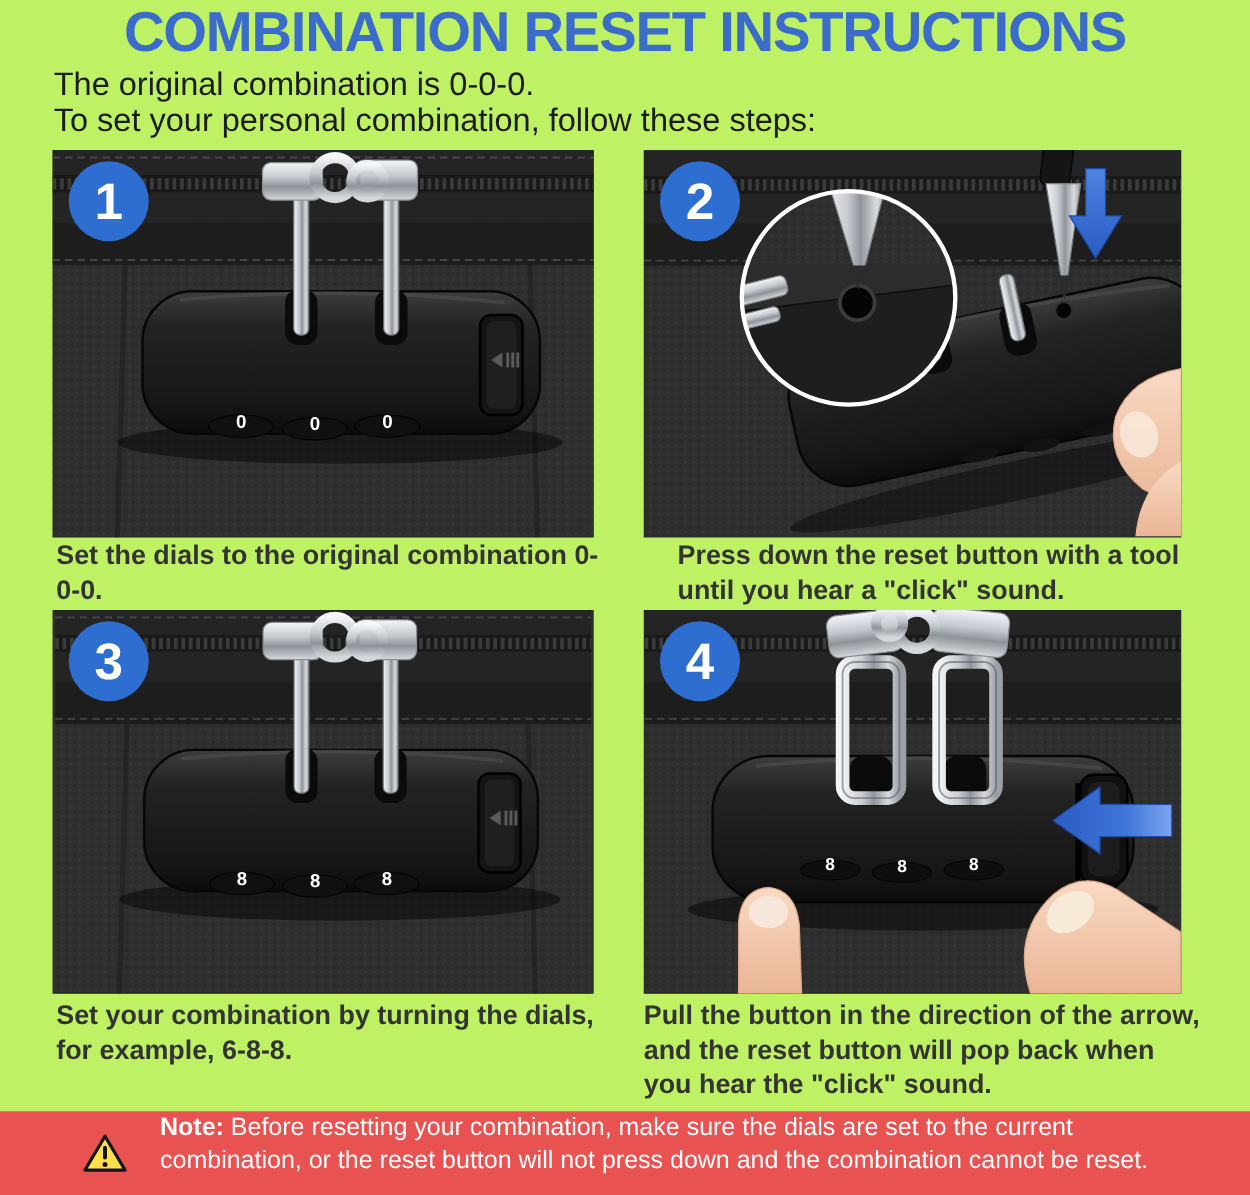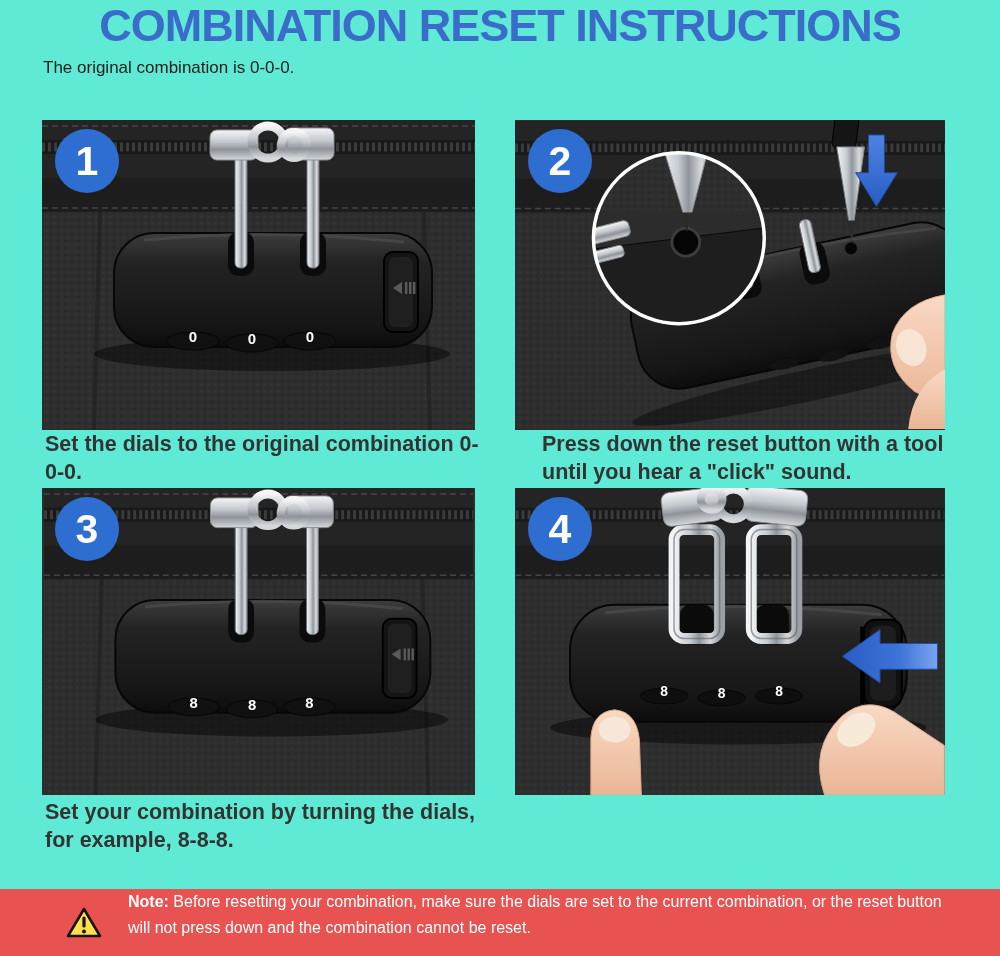--- a/index.html
+++ b/index.html
@@ -1,30 +1,30 @@
 <!DOCTYPE html>
 <html><head>
 <meta charset="utf-8">
 <style>
   html,body{margin:0;padding:0;background:#fff;}
-  .page{position:relative;width:1000px;height:956px;background:#5eead4;overflow:hidden;
+  .page{position:relative;width:1000px;height:956px;background:#bef264;overflow:hidden;
         font-family:"Liberation Sans",sans-serif;}
   .title{position:absolute;top:0;left:0;width:1000px;margin:0;text-align:center;
          font-size:45px;font-weight:800;letter-spacing:-1px;color:#3b6cc9;line-height:52px;}
-  .intro{position:absolute;left:43px;top:53px;margin:0;font-size:17px;line-height:29px;color:#1c1c1c;}
+  .intro{position:absolute;left:43px;top:53px;margin:0;font-size:26px;line-height:29px;color:#1c1c1c;}
   .panel{position:absolute;overflow:hidden;background:#2e2e2e;}
   .panel svg{display:block;width:100%;height:100%;}
   .badge{position:absolute;left:13px;top:9px;width:64px;height:64px;border-radius:50%;
          background:#2e6ed0;color:#fff;font-size:41px;font-weight:bold;
          display:flex;align-items:center;justify-content:center;}
   .caption{position:absolute;margin:0;font-size:21.5px;line-height:27.5px;color:#333;font-weight:bold;}
   .notebar{position:absolute;left:0;top:889px;width:1000px;height:67px;background:#e85351;
            display:flex;align-items:center;}
   .notebar .tri{margin-left:66px;flex:0 0 auto;}
-  .notebar p{margin:0 0 16px 26px;width:836px;font-size:16px;line-height:26px;color:#fff;}
+  .notebar p{margin:0 0 16px 26px;width:836px;font-size:20px;line-height:26px;color:#fff;}
   .notebar b{font-weight:bold;}
   svg text{font-family:"Liberation Sans",sans-serif;}
 </style>
 </head>
 <body>
 
 <svg width="0" height="0" style="position:absolute" aria-hidden="true">
   <defs>
     <pattern id="weave" width="7" height="7" patternUnits="userSpaceOnUse">
       <rect width="7" height="7" fill="#2e2e2e"></rect>
@@ -66,21 +66,21 @@
     <clipPath id="magClip">
         <circle cx="165" cy="118" r="86"></circle>
       </clipPath>
   </defs>
 </svg>
 
 <div class="page">
 
   <h1 class="title">COMBINATION RESET INSTRUCTIONS</h1>
   <p class="intro"><span>The original combination is 0-0-0.</span><br>
-     </p>
+     <span>To set your personal combination, follow these steps:</span></p>
 
   <figure class="panel" style="left:42px;top:120px;width:433px;height:310px;margin:0">
     <svg viewBox="0 0 433 310">
       <rect width="433" height="310" fill="url(#weave)"></rect>
       <rect y="0" width="433" height="58" fill="#242424"></rect>
       <rect y="20" width="433" height="14" fill="#191919"></rect>
       <line x1="0" y1="27" x2="433" y2="27" stroke="#3b3b3b" stroke-width="9" stroke-dasharray="3 3"></line>
       <line x1="0" y1="6" x2="433" y2="6" stroke="#474747" stroke-width="1.5" stroke-dasharray="6 4"></line>
       <rect y="58" width="433" height="34" fill="#1d1d1d"></rect>
       <line x1="0" y1="88" x2="433" y2="88" stroke="#454545" stroke-width="1.5" stroke-dasharray="6 4"></line>
@@ -208,21 +208,21 @@
         <ellipse cx="151" cy="221" rx="26" ry="9" fill="#101010" stroke="#060606"></ellipse>
         <ellipse cx="210" cy="223" rx="26" ry="9" fill="#101010" stroke="#060606"></ellipse>
         <ellipse cx="268" cy="221" rx="26" ry="9" fill="#101010" stroke="#060606"></ellipse>
         <text x="151" y="222" font-size="15" font-weight="bold" fill="#fff" text-anchor="middle">8</text>
         <text x="210" y="224" font-size="15" font-weight="bold" fill="#fff" text-anchor="middle">8</text>
         <text x="268" y="222" font-size="15" font-weight="bold" fill="#fff" text-anchor="middle">8</text>
       </g>
     </svg>
     <div class="badge">3</div>
   </figure>
-  <p class="caption" style="left:45px;top:799px;width:460px">Set your combination by turning the dials, for example, 8-8-8.</p>
+  <p class="caption" style="left:45px;top:799px;width:460px">Set your combination by turning the dials, for example, 6-8-8.</p>
 
   <figure class="panel" style="left:515px;top:488px;width:430px;height:307px;margin:0">
     <svg viewBox="0 0 433 310">
       <rect width="433" height="310" fill="url(#weave)"></rect>
       <rect y="0" width="433" height="58" fill="#242424"></rect>
       <rect y="20" width="433" height="14" fill="#191919"></rect>
       <line x1="0" y1="27" x2="433" y2="27" stroke="#3b3b3b" stroke-width="9" stroke-dasharray="3 3"></line>
       <rect y="58" width="433" height="34" fill="#1d1d1d"></rect>
       <line x1="0" y1="88" x2="433" y2="88" stroke="#454545" stroke-width="1.5" stroke-dasharray="6 4"></line>
       <ellipse cx="225" cy="242" rx="190" ry="17" fill="#000" opacity="0.45"></ellipse>
@@ -260,20 +260,21 @@
         <path d="M76 310 L76 252 Q78 226 100 224 Q122 226 125 254 L127 310 Z" fill="url(#skin)" stroke="#d9a88c"></path>
         <ellipse cx="100" cy="244" rx="16" ry="13" fill="#f7e7da"></ellipse>
       </g>
       <g>
         <path d="M433 310 L312 310 Q296 262 330 230 Q354 210 382 226 L433 260 Z" fill="url(#skin)" stroke="#d9a88c"></path>
         <ellipse cx="344" cy="244" rx="21" ry="15" fill="#f8ead9" transform="rotate(-35 344 244)"></ellipse>
       </g>
     </svg>
     <div class="badge">4</div>
   </figure>
+  <p class="caption" style="left:515px;top:799px;width:445px">Pull the button in the direction of the arrow, and the reset button will pop back when you hear the "click" sound.</p>
 
   <div class="notebar">
     <svg class="tri" width="36" height="33" viewBox="0 0 36 33">
       <path d="M18 3 L34 30 L2 30 Z" fill="#ffe04a" stroke="#141414" stroke-width="2.6" stroke-linejoin="round"></path>
       <rect x="16.4" y="10.5" width="3.2" height="11" rx="1.6" fill="#141414"></rect>
       <circle cx="18" cy="25.5" r="2" fill="#141414"></circle>
     </svg>
     <p><b>Note:</b> <span>Before resetting your combination, make sure the dials are set to the current combination, or the reset button will not press down and the combination cannot be reset.</span></p>
   </div>
 

